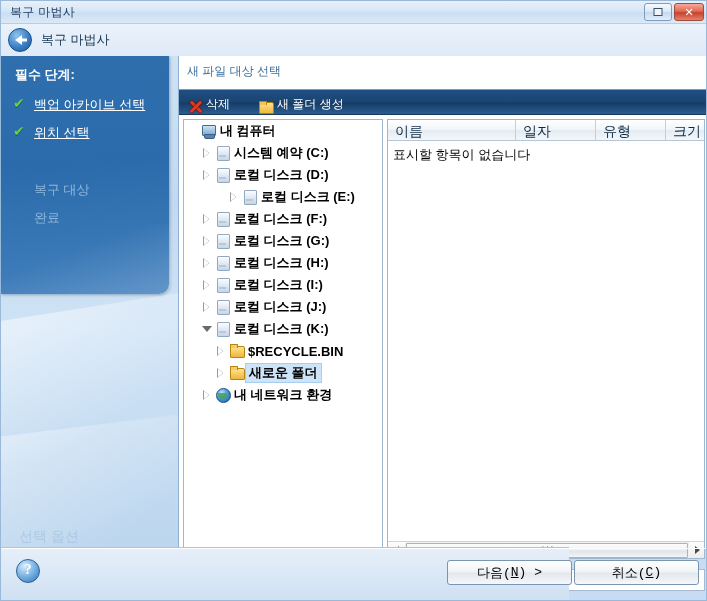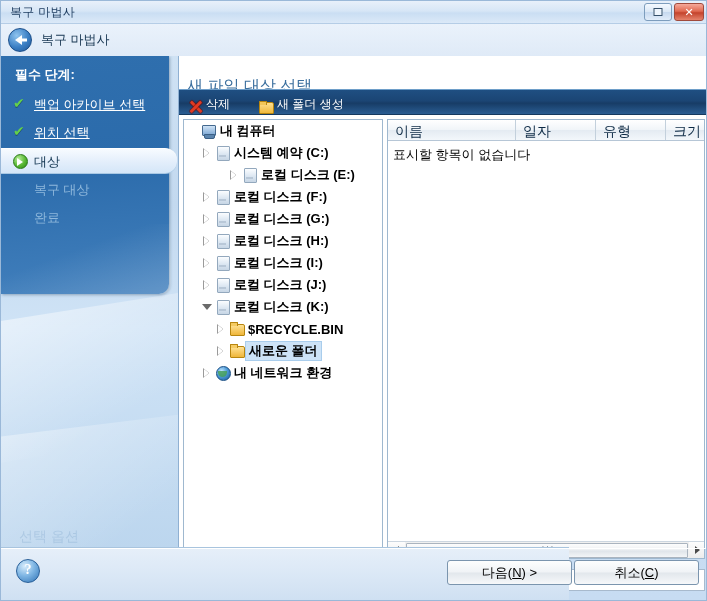--- a/index.html
+++ b/index.html
@@ -169,22 +169,22 @@
     pointer-events: none;
   }
 
   
   #content {
     position: absolute; left: 177px; top: 55px; width: 530px; height: 493px;
     background: #ffffff;
     border-left: 1px solid #8fb0d2;
   }
   #page-title {
-    position: absolute; left: 8px; top: 20px;
-    font-size: 16px; color: #3b6f9e;
+    position: absolute; left: 8px; top: 7px;
+    font-size: 12px; color: #3b6f9e;
   }
 
   
   #toolbar {
     position: absolute; left: 0; top: 33px; width: 530px; height: 26px;
     background: linear-gradient(180deg,#1f4f82 0%, #1b4574 45%, #173c66 55%, #2a5d92 100%);
     border-top: 1px solid #6e9ec9;
     border-bottom: 1px solid #15395f;
   }
   .tbitem {
@@ -392,20 +392,21 @@
     width:0;height:0;
     border-left:4px solid transparent; border-right:4px solid transparent;
     border-top:5px solid #58707f;
   }
 
   
   #footer {
     position: absolute; left: 0; bottom: 0; width: 568px; height: 53px;
     background: linear-gradient(180deg,#e6eff9 0%, #dbe8f6 50%, #cfe0f2 100%);
     border-top: 1px solid #a8c4de;
+    font-family: Liberation Mono, monospace;
   }
   #footer .sep {
     position:absolute; left:0; top:0; width:707px; height:1px; background:#ffffff;
   }
   #help-btn {
     position: absolute; left: 15px; top: 11px; width: 24px; height: 24px;
     border-radius: 50%;
     background: radial-gradient(circle at 35% 28%, #d8ecfb 0%, #7fb6e4 45%, #2f72b5 100%);
     border: 1px solid #2a6099;
     cursor: pointer;
@@ -457,24 +458,20 @@
       <span class="steps-title">필수 단계:</span>
 
       <div class="step done" style="top:36px;">
         <span class="ico"></span>
         <span class="lbl">백업 아카이브 선택</span>
       </div>
       <div class="step done" style="top:64px;">
         <span class="ico"></span>
         <span class="lbl">위치 선택</span>
       </div>
-      <div class="step current" style="top:92px;">
-        <span class="ico"></span>
-        <span class="lbl">대상</span>
-      </div>
       <div class="step pending" style="top:121px;">
         <span class="ico"></span>
         <span class="lbl">복구 대상</span>
       </div>
       <div class="step pending" style="top:149px;">
         <span class="ico"></span>
         <span class="lbl">완료</span>
       </div>
     </div>
 
@@ -500,20 +497,25 @@
       <div id="tree-rows">
           <div class="tree-row" style="padding-left: 2px;">
             <span class="twisty "></span>
             <span class="ic ic-computer"></span>
             <span class="txt">내 컴퓨터</span>
           </div>
           <div class="tree-row" style="padding-left: 16px;">
             <span class="twisty closed"></span>
             <span class="ic ic-drive"></span>
             <span class="txt">시스템 예약 (C:)</span>
+          </div>
+          <div class="tree-row" style="padding-left: 16px;">
+            <span class="twisty closed"></span>
+            <span class="ic ic-drive"></span>
+            <span class="txt">로컬 디스크 (D:)</span>
           </div>
           <div class="tree-row" style="padding-left: 16px; justify-content: center;">
             <span class="twisty closed"></span>
             <span class="ic ic-drive"></span>
             <span class="txt">로컬 디스크 (E:)</span>
           </div>
           <div class="tree-row" style="padding-left: 16px;">
             <span class="twisty closed"></span>
             <span class="ic ic-drive"></span>
             <span class="txt">로컬 디스크 (F:)</span>

